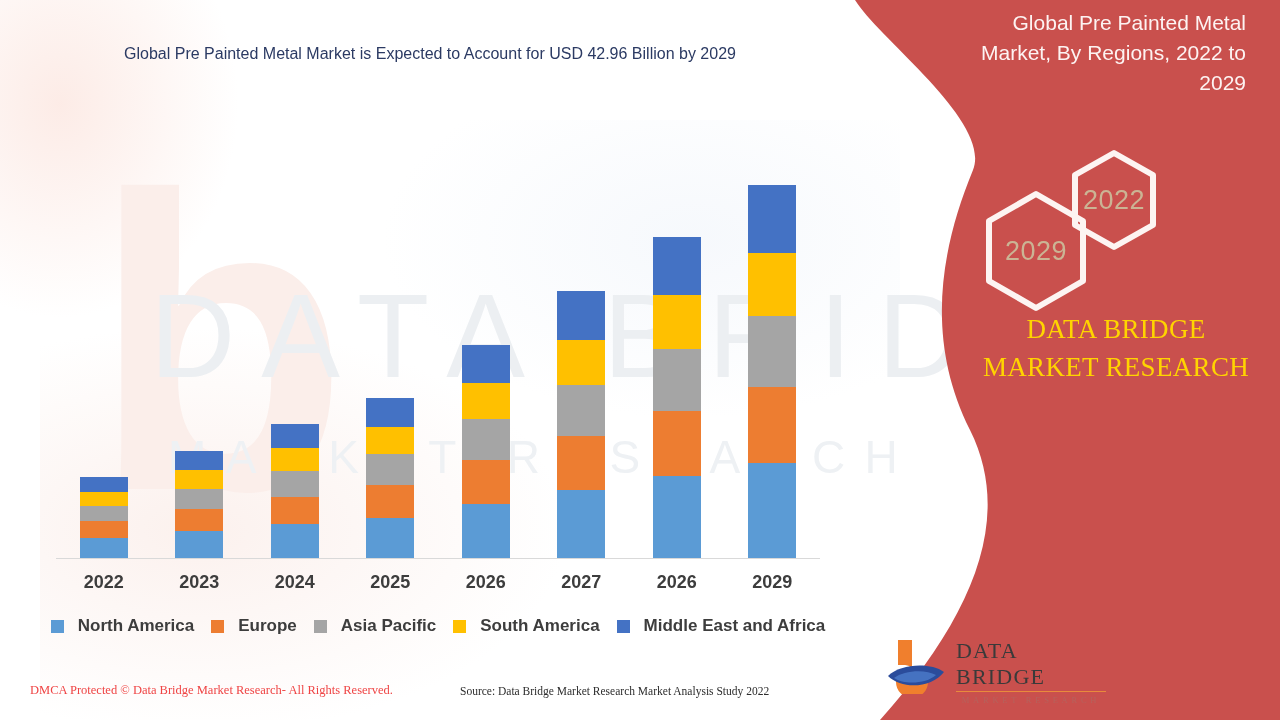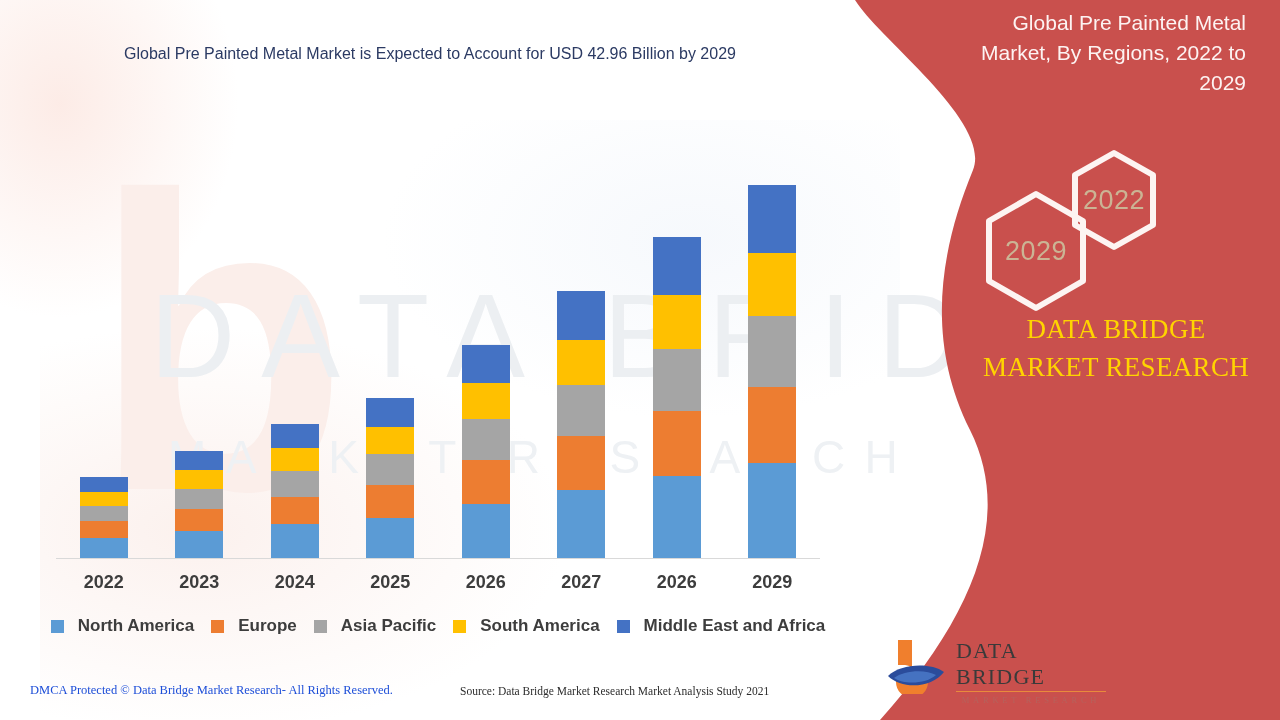--- a/index.html
+++ b/index.html
@@ -123,21 +123,21 @@
     display:flex; align-items:center; justify-content:center; gap:17px;
     flex-wrap:nowrap;
   }
   .legend-item { display:flex; align-items:center; gap:14px; }
   .legend-swatch { width:13px; height:13px; flex:0 0 auto; }
   .legend-label { font-size:17px; color:#3d3d3d; font-weight:700; white-space:nowrap; }
 
   
   .footer-left {
     position:absolute; left:30px; top:683px;
-    font-family:"Liberation Serif", serif; font-size:12.5px; color:#1d4ed8;
+    font-family:"Liberation Serif", serif; font-size:12.5px; color:#ef4444;
   }
   .footer-right {
     position:absolute; left:460px; top:685px;
     font-family:"Liberation Serif", serif; font-size:11.5px; color:#2c2c2c;
   }
 </style>
 </head>
 <body>
 
 <div id="stage">
@@ -294,15 +294,15 @@
       <path d="M2 40 C 14 28, 44 26, 58 36 C 46 52, 16 54, 2 40 Z" fill="#2B4C9B"></path>
       <path d="M8 42 C 18 34, 40 33, 50 39 C 40 48, 18 49, 8 42 Z" fill="#4A79C8" opacity=".85"></path>
     </svg>
     <div class="logo-txt">
       <span class="logo-name">DATA BRIDGE</span>
       <span class="logo-sub">MARKET RESEARCH</span>
     </div>
   </div>
 
   <div class="footer-left">DMCA Protected © Data Bridge Market Research- All Rights Reserved.</div>
-  <div class="footer-right">Source: Data Bridge Market Research Market Analysis Study 2021</div>
+  <div class="footer-right">Source: Data Bridge Market Research Market Analysis Study 2022</div>
 
 </div>
 
 </body></html>

